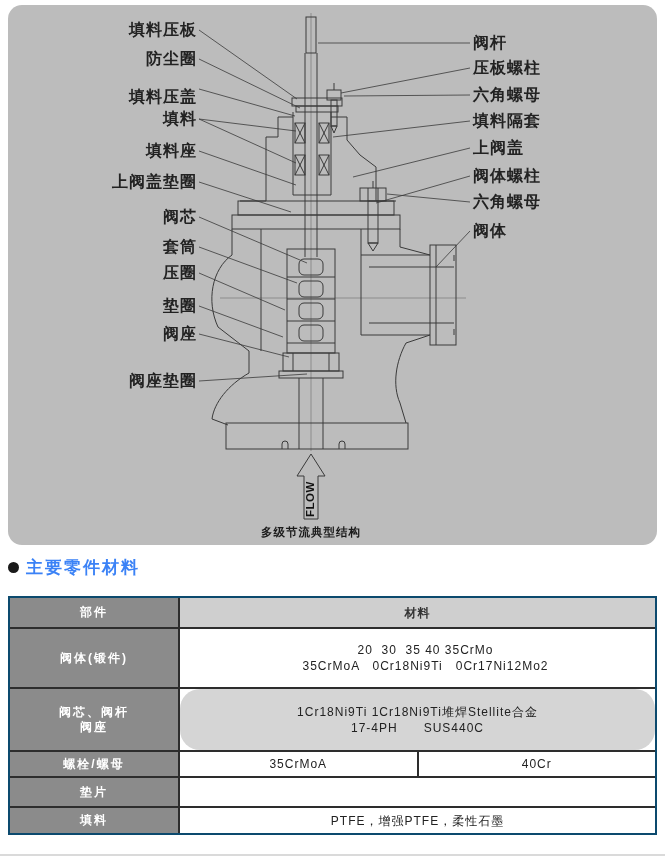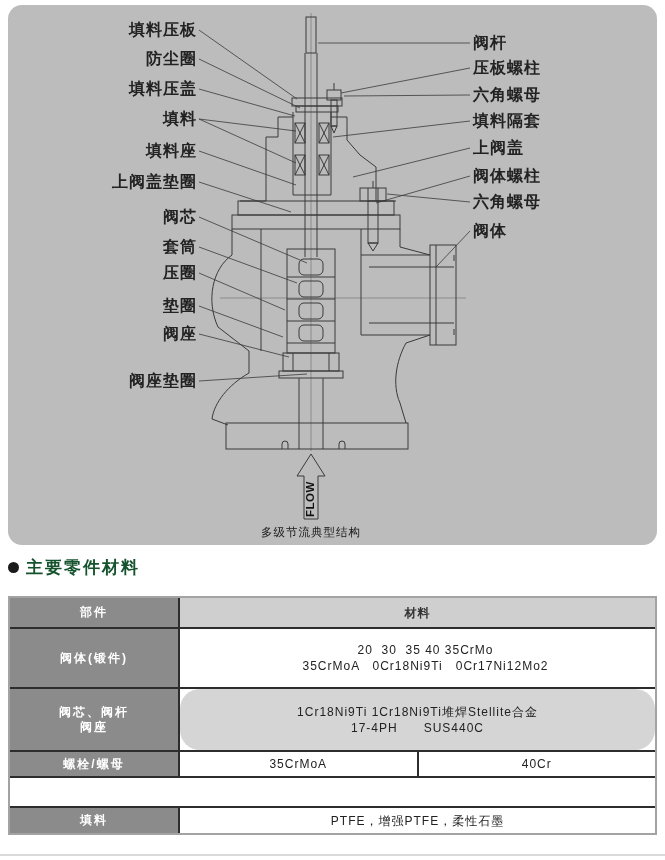--- a/index.html
+++ b/index.html
@@ -14,32 +14,32 @@
     background:#bcbcbc;border-radius:14px;
   }
   .panel svg{position:absolute;left:0;top:0;}
   .dlabel{
     position:absolute;font-size:16px;font-weight:bold;color:#222;
     white-space:nowrap;letter-spacing:1px;line-height:13px;
   }
   .dlabel.left{text-align:right;}
   .caption{
     position:absolute;left:203px;top:520px;width:200px;text-align:center;
-    font-size:11.5px;font-weight:normal;color:#1a1a1a;letter-spacing:1px;
+    font-size:11.5px;font-weight:bold;color:#1a1a1a;letter-spacing:1px;
   }
   
   .section-head{
     position:absolute;left:8px;top:556px;display:flex;align-items:center;gap:7px;
   }
   .bullet{width:11px;height:11px;border-radius:50%;background:#1a1a1a;}
-  .section-title{font-size:17px;font-weight:bold;color:#14532d;letter-spacing:2px;}
+  .section-title{font-size:17px;font-weight:bold;color:#3b82f6;letter-spacing:2px;}
   
   .mtable{
     position:absolute;left:8px;top:596px;width:649px;box-sizing:border-box;
-    border:2px solid #a3a3a3;background:#fff;
+    border:2px solid #0c4a6e;background:#fff;
   }
   .mrow{display:flex;align-items:stretch;border-top:2px solid #2d2d2d;box-sizing:border-box;}
   .mrow:first-child{border-top:none;}
   .pcell{
     flex:none;width:170px;box-sizing:border-box;border-right:2px solid #2d2d2d;
     background:#8b8b8b;color:#ffffff;display:flex;flex-direction:column;
     align-items:center;justify-content:center;font-size:12px;font-weight:bold;
     letter-spacing:2px;line-height:15px;
   }
   .mcell{
@@ -196,21 +196,21 @@
 
       <g>
         <path d="M303,449 L317,471 L310,471 L310,514 L296,514 L296,471 L289,471 Z" fill="#bcbcbc"></path>
         <text x="303" y="497" transform="rotate(-90 303 494)" fill="#111" stroke="none" font-size="11.5" font-weight="bold" text-anchor="middle" letter-spacing="0.5">FLOW</text>
       </g>
     </g>
   </svg>
 
   <div class="dlabel left" style="top:18px;right:460px">填料压板</div>
   <div class="dlabel left" style="top:47px;right:460px">防尘圈</div>
-  <div class="dlabel left" style="top:77px;right:460px">填料压盖</div>
+  <div class="dlabel left" style="top:85px;right:460px">填料压盖</div>
   <div class="dlabel left" style="top:107px;right:460px">填料</div>
   <div class="dlabel left" style="top:139px;right:460px">填料座</div>
   <div class="dlabel left" style="top:170px;right:460px">上阀盖垫圈</div>
   <div class="dlabel left" style="top:205px;right:460px">阀芯</div>
   <div class="dlabel left" style="top:235px;right:460px">套筒</div>
   <div class="dlabel left" style="top:261px;right:460px">压圈</div>
   <div class="dlabel left" style="top:294px;right:460px">垫圈</div>
   <div class="dlabel left" style="top:322px;right:460px">阀座</div>
   <div class="dlabel left" style="top:369px;right:460px">阀座垫圈</div>
 
@@ -271,20 +271,23 @@
       <div class="mcell">
         <span class="mat-line">35CrMoA</span>
       </div>
       <div class="mcell">
         <span class="mat-line">40Cr</span>
       </div>
     </div>
   </div>
 
   <div class="mrow h-gasket">
+    <div class="pcell">
+      <span>垫片</span>
+    </div>
   </div>
 
   <div class="mrow h-pack">
     <div class="pcell">
       <span>填料</span>
     </div>
     <div class="mcell">
       <span class="mat-line">PTFE，增强PTFE，柔性石墨</span>
     </div>
   </div>

